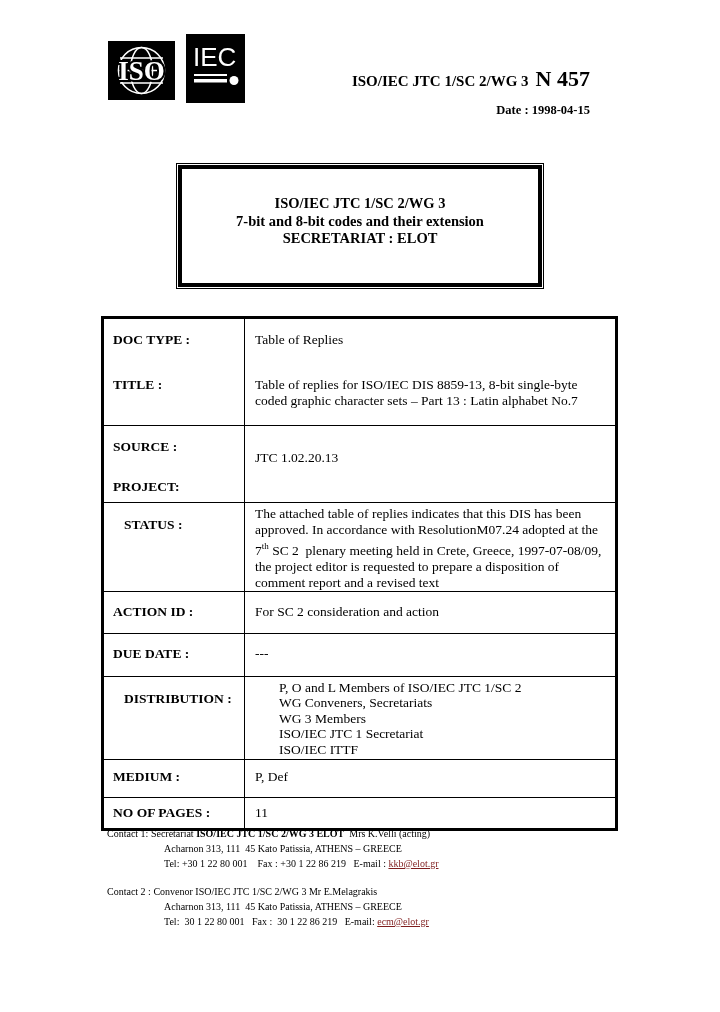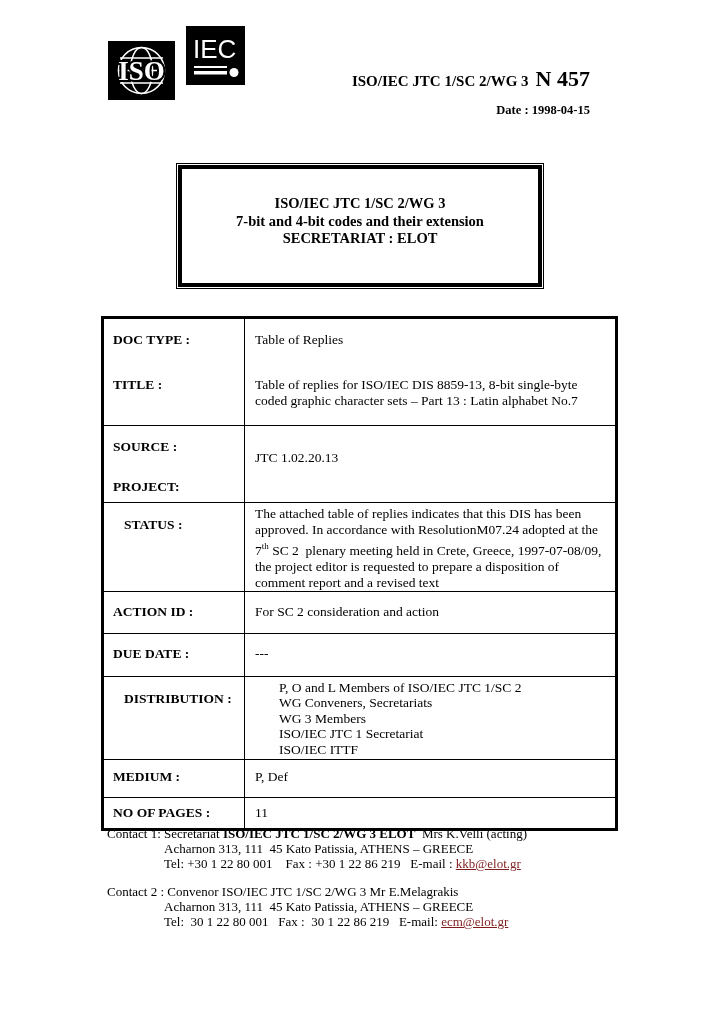--- a/index.html
+++ b/index.html
@@ -5,21 +5,21 @@
   html,body { margin:0; padding:0; background:#fff; }
   .page {
     position:relative; width:720px; height:1012px; background:#fff;
     font-family:"Liberation Serif", serif; color:#000; overflow:hidden;
   }
   .pre { white-space:pre-wrap; }
 
   
   .logo { position:absolute; background:#000; }
   .logo-iso { left:108px; top:41px; width:67px; height:46px; }
-  .logo-iec { left:186px; top:26px; width:59px; height:59px; }
+  .logo-iec { left:186px; top:34px; width:59px; height:69px; }
 
   
   .header-text { position:absolute; top:68px; right:130px; text-align:right; }
   .header-line1 { font-weight:bold; font-size:15px; line-height:22px; white-space:nowrap; }
   .header-num  { font-size:22px; margin-left:7px; }
   .header-date { font-weight:bold; font-size:12.5px; margin-top:11px; }
 
   
   .title-box {
     position:absolute; left:176px; top:163px; width:368px; height:126px;
@@ -47,21 +47,21 @@
   .r1 { min-height:106px;justify-content:flex-end; } .r2 { min-height:76px; } .r3 { min-height:82px; }
   .r4 { min-height:41px; }  .r5 { min-height:42px; } .r6 { min-height:82px;gap:24px; }
   .r7 { min-height:37px; }  .r8 { min-height:30px; }
   .pt13 { padding-top:13px; } .pt14 { padding-top:14px;padding-left:20px; } .pt12 { padding-top:12px; }
   .pt9  { padding-top:9px; }  .pt7  { padding-top:7px; }  .pt3  { padding-top:3px; }
   .mt29 { margin-top:29px; }  .mt24 { margin-top:24px; }
   .dist-line { line-height:15.5px; }
   sup { font-size:9px; }
 
   
-  .contacts { position:absolute; left:107px; top:826px; font-size:13px; line-height:15px; }
+  .contacts { position:absolute; left:107px; top:826px; font-size:10px; line-height:15px; }
   .contact-cont { margin-left:57px; }
   .contact2 { margin-top:13px; }
   .bold { font-weight:bold; }
   a.email { color:#7f1d1d; text-decoration:underline; cursor:pointer; }
 </style>
 </head>
 <body>
 
 <div class="page">
 
@@ -90,21 +90,21 @@
   <div class="header-text">
     <div class="header-line1">
       <span>ISO/IEC JTC 1/SC 2/WG 3</span><span class="header-num">N 457</span>
     </div>
     <div class="header-date">Date : 1998-04-15</div>
   </div>
 
   <div class="title-box">
     <div class="title-box-inner">
       <div>ISO/IEC JTC 1/SC 2/WG 3</div>
-      <div>7-bit and 4-bit codes and their extension</div>
+      <div>7-bit and 8-bit codes and their extension</div>
       <div>SECRETARIAT : ELOT</div>
     </div>
   </div>
 
   <div class="doc-table">
 
     <div class="t-row r1">
       <div class="t-label">
         <div class="pt13">DOC TYPE :</div>
         <div class="mt29">TITLE :</div>

